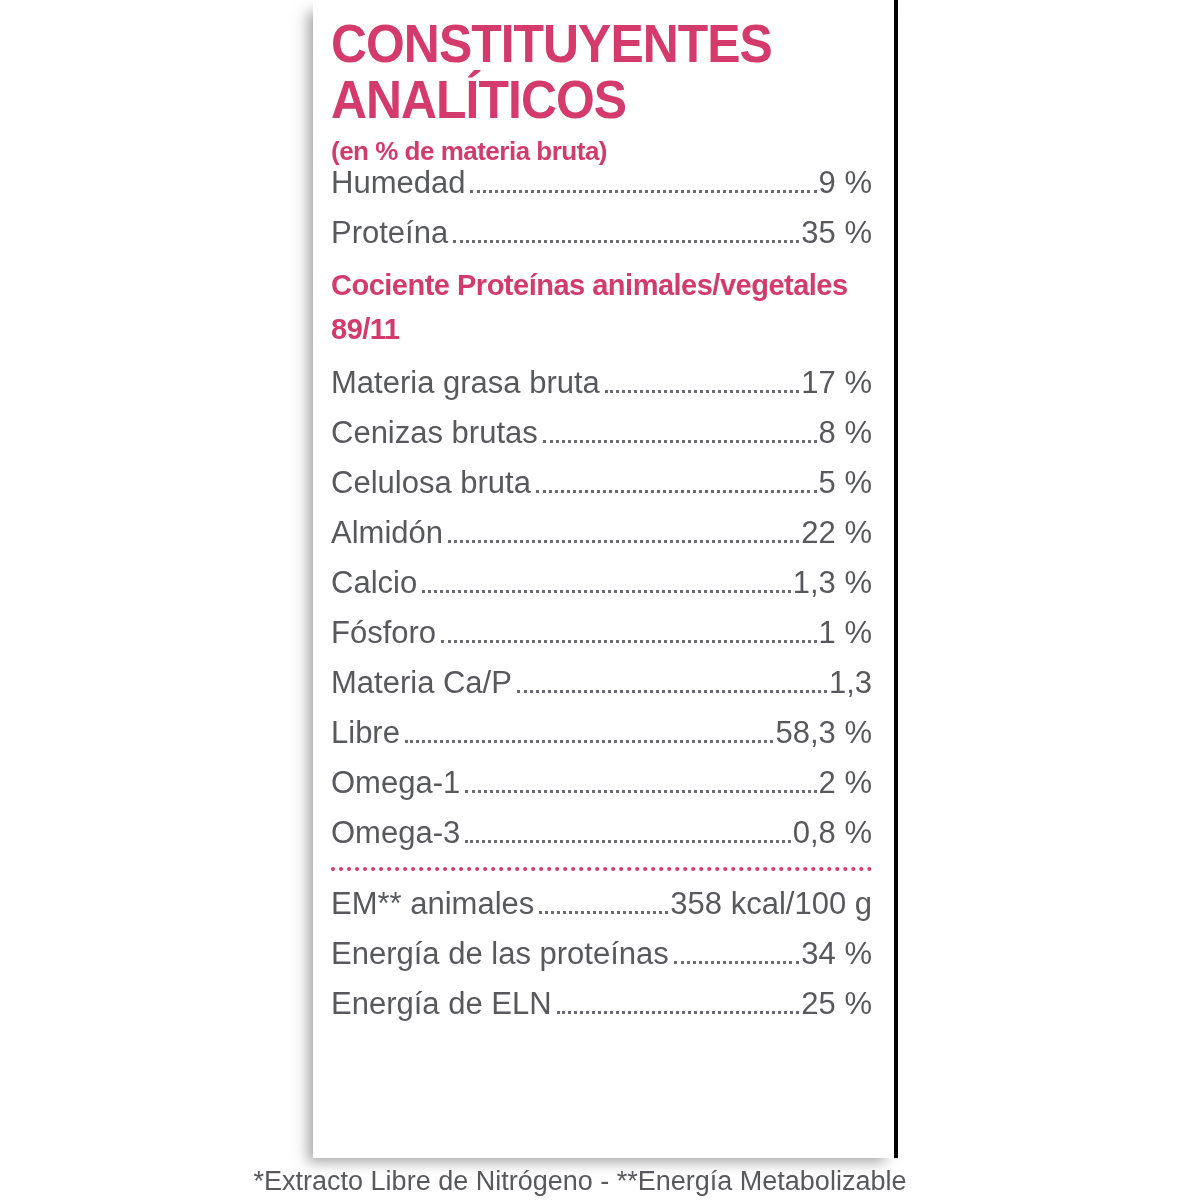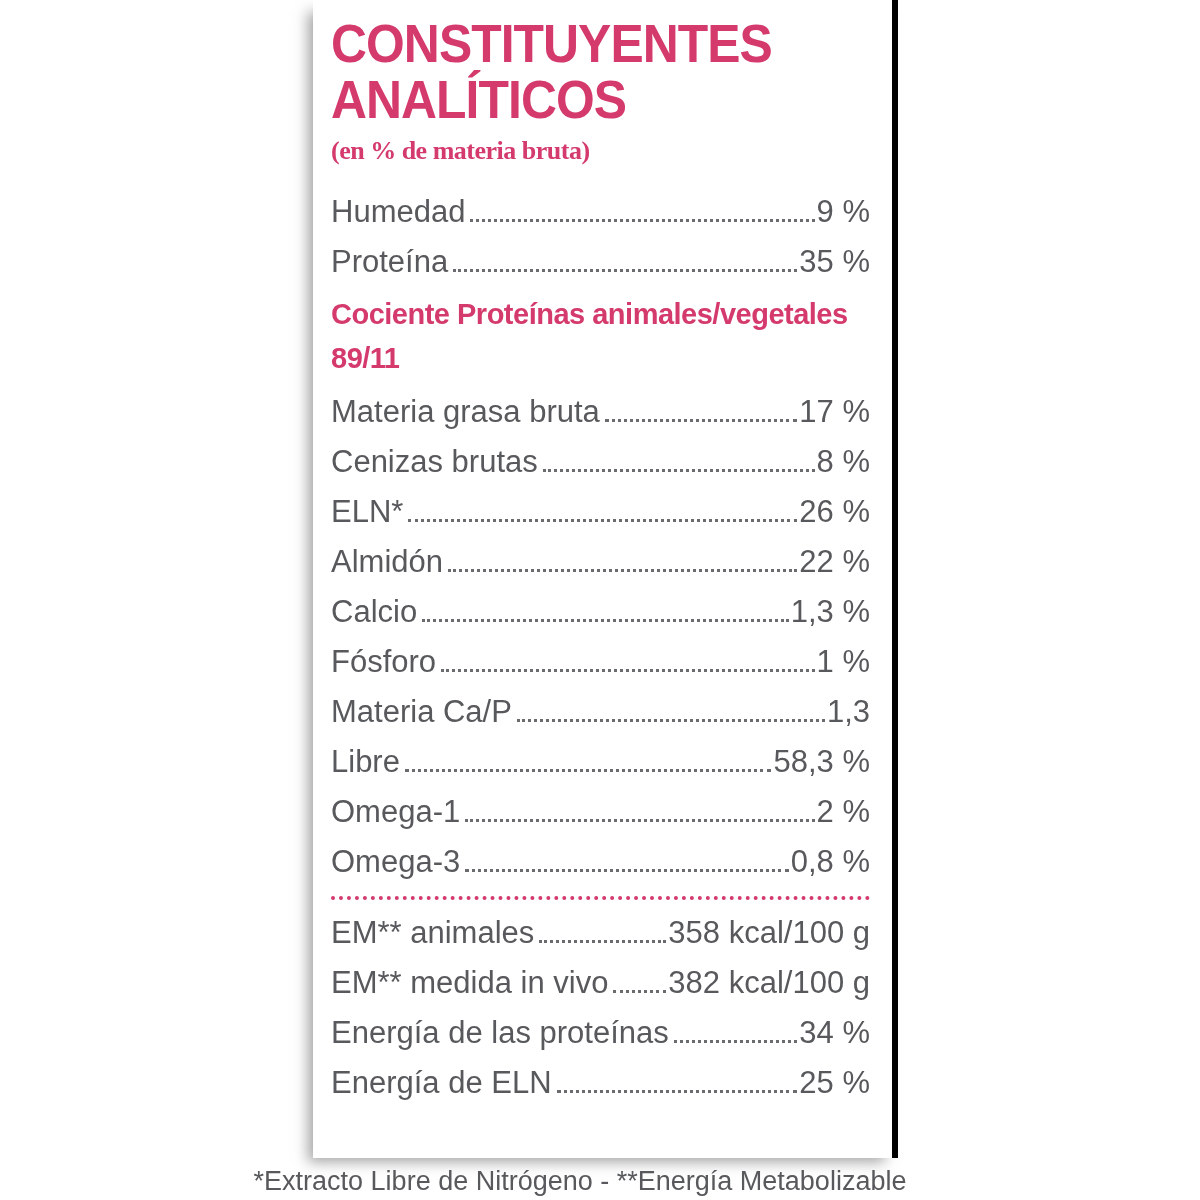--- a/index.html
+++ b/index.html
@@ -10,43 +10,41 @@
     font-family: "Liberation Sans", sans-serif;
     position: relative;
     overflow: hidden;
   }
   .label-card {
     position: absolute;
     left: 313px; top: 0;
     width: 585px; height: 1158px;
     background: #ffffff;
     box-shadow: -9px 8px 13px -4px rgba(90,90,90,0.55);
-    border-right: 6px solid #000000;
+    border-right: 4px solid #000000;
     padding: 16px 22px 0 18px;
   }
   .title {
     color: #d43a6c;
     font-weight: bold;
     font-size: 53px;
     line-height: 56px;
     letter-spacing: -1px;
     transform: scaleX(0.94);
     transform-origin: left top;
     white-space: pre-line;
   }
   .subtitle {
     color: #d43a6c;
     font-weight: bold;
     font-size: 26px;
     margin-top: 8px;
     letter-spacing: -0.5px;
-    font-family: Liberation Serif, serif;
   }
   .rows {
-    margin-top: 30px;
   }
   .row {
     display: flex;
     align-items: baseline;
     color: #58595c;
     font-size: 31px;
     font-weight: 300;
     line-height: 32px;
     margin-bottom: 18px;
   }
@@ -111,26 +109,26 @@
       <span class="dots"></span>
       <span class="val">17 %</span>
     </div>
 
     <div class="row">
       <span class="lbl">Cenizas brutas</span>
       <span class="dots"></span>
       <span class="val">8 %</span>
     </div>
 
+    <div class="row">
+      <span class="lbl">Celulosa bruta</span>
+      <span class="dots"></span>
+      <span class="val">5 %</span>
+    </div>
 
-    <div class="row">
-      <span class="lbl">ELN*</span>
-      <span class="dots"></span>
-      <span class="val">26 %</span>
-    </div>
 
     <div class="row">
       <span class="lbl">Almidón</span>
       <span class="dots"></span>
       <span class="val">22 %</span>
     </div>
 
     <div class="row">
       <span class="lbl">Calcio</span>
       <span class="dots"></span>
@@ -168,25 +166,20 @@
     </div>
 
     <hr class="pink-divider">
 
     <div class="row">
       <span class="lbl">EM** animales</span>
       <span class="dots"></span>
       <span class="val">358 kcal/100 g</span>
     </div>
 
-    <div class="row">
-      <span class="lbl">EM** medida in vivo</span>
-      <span class="dots"></span>
-      <span class="val">382 kcal/100 g</span>
-    </div>
 
     <div class="row">
       <span class="lbl">Energía de las proteínas</span>
       <span class="dots"></span>
       <span class="val">34 %</span>
     </div>
 
 
     <div class="row">
       <span class="lbl">Energía de ELN</span>

